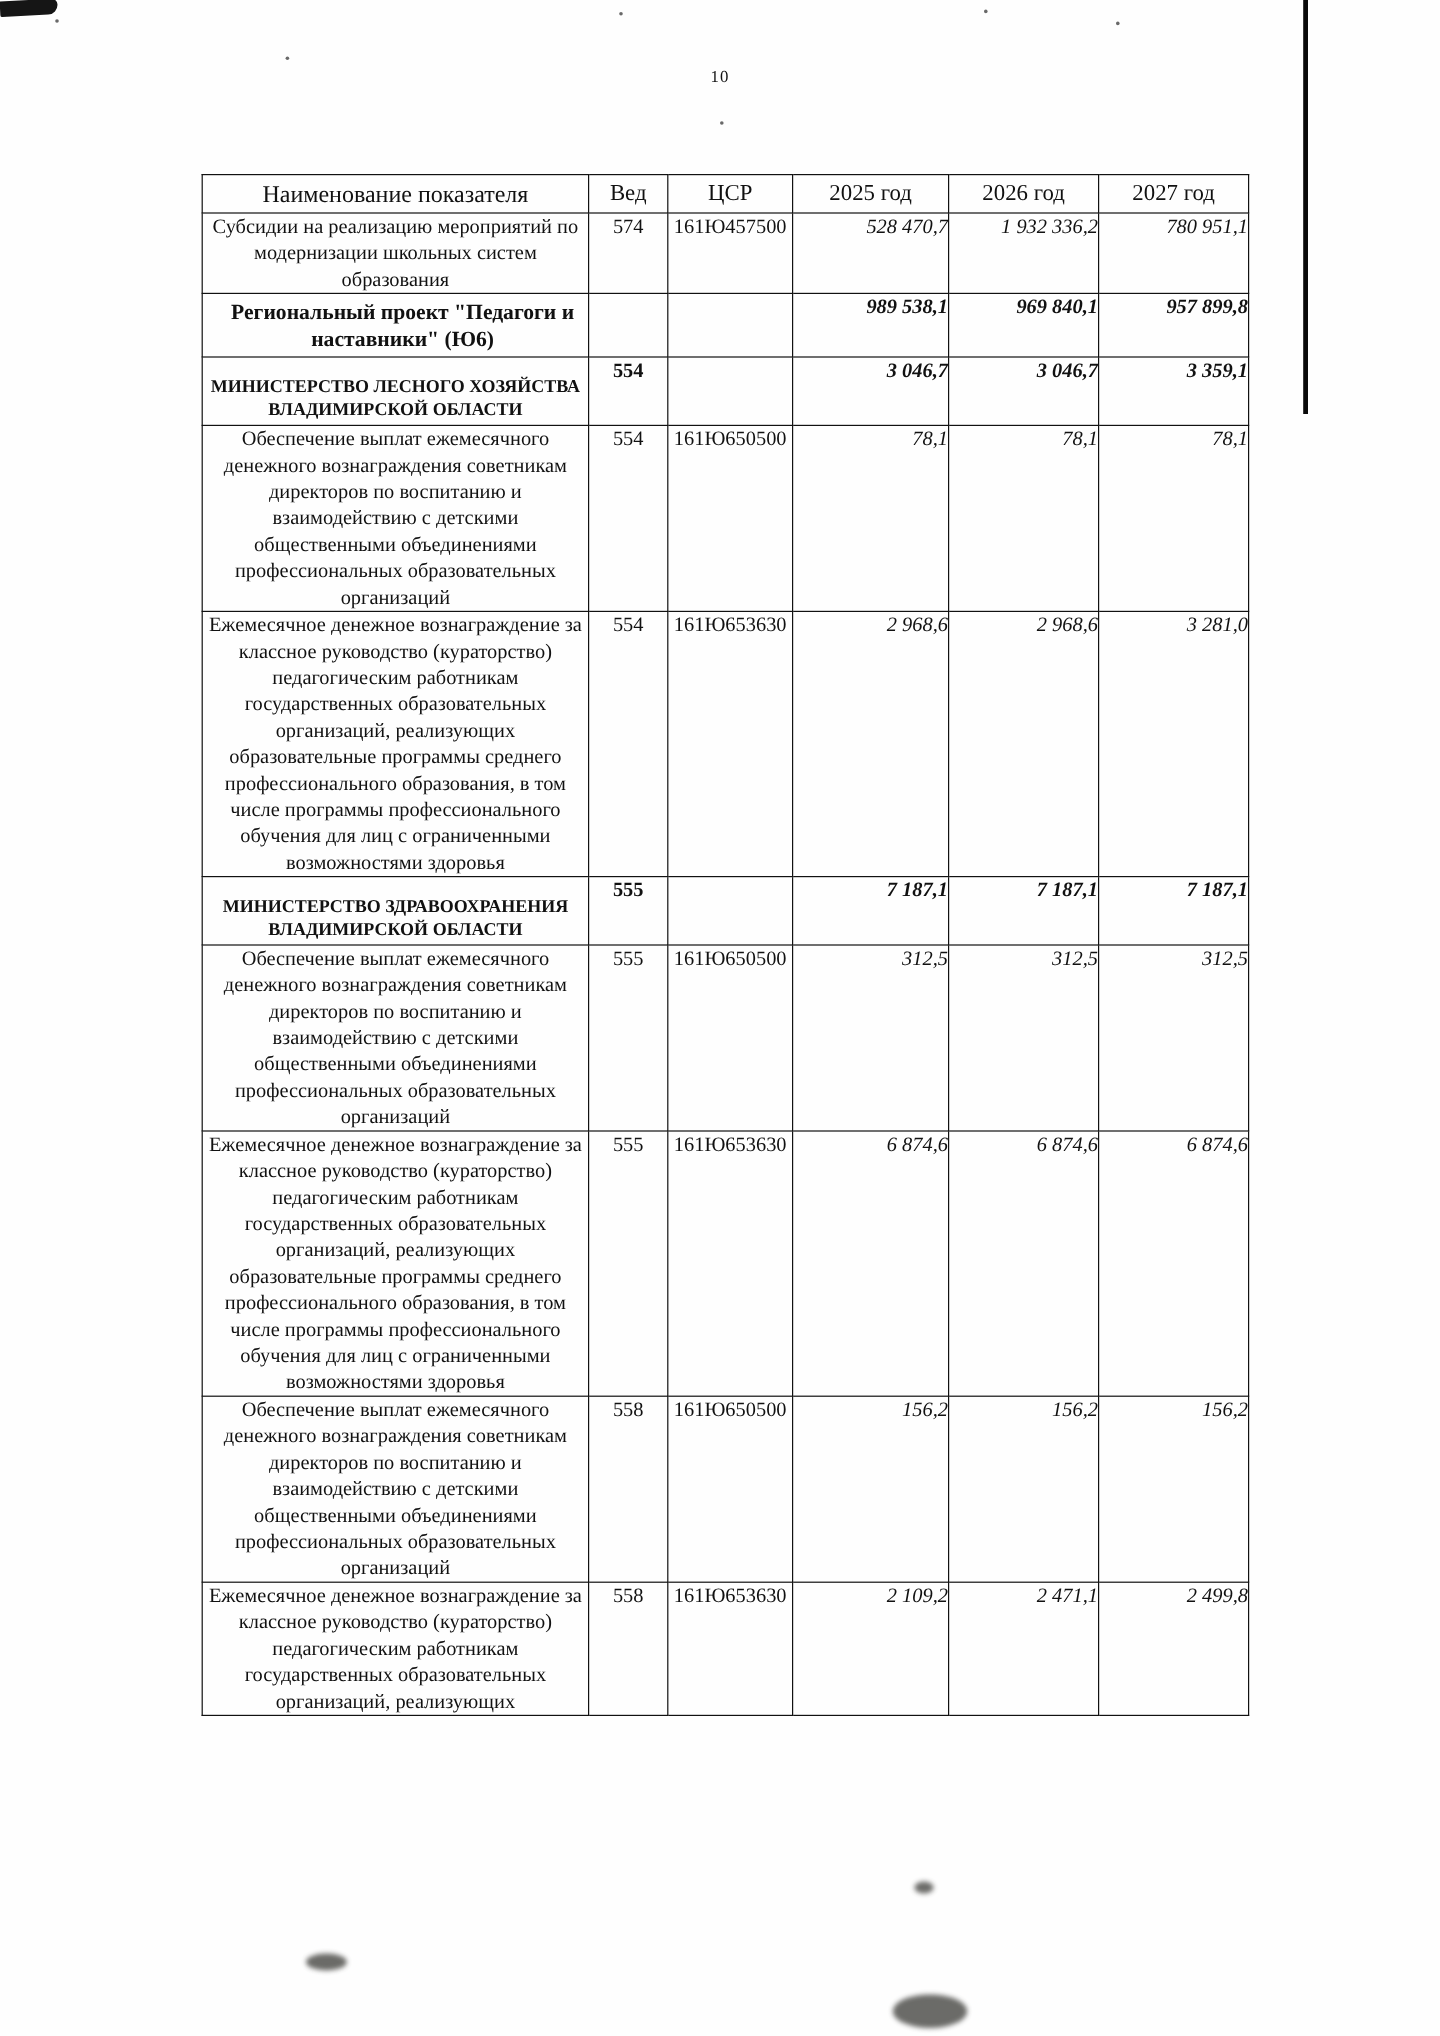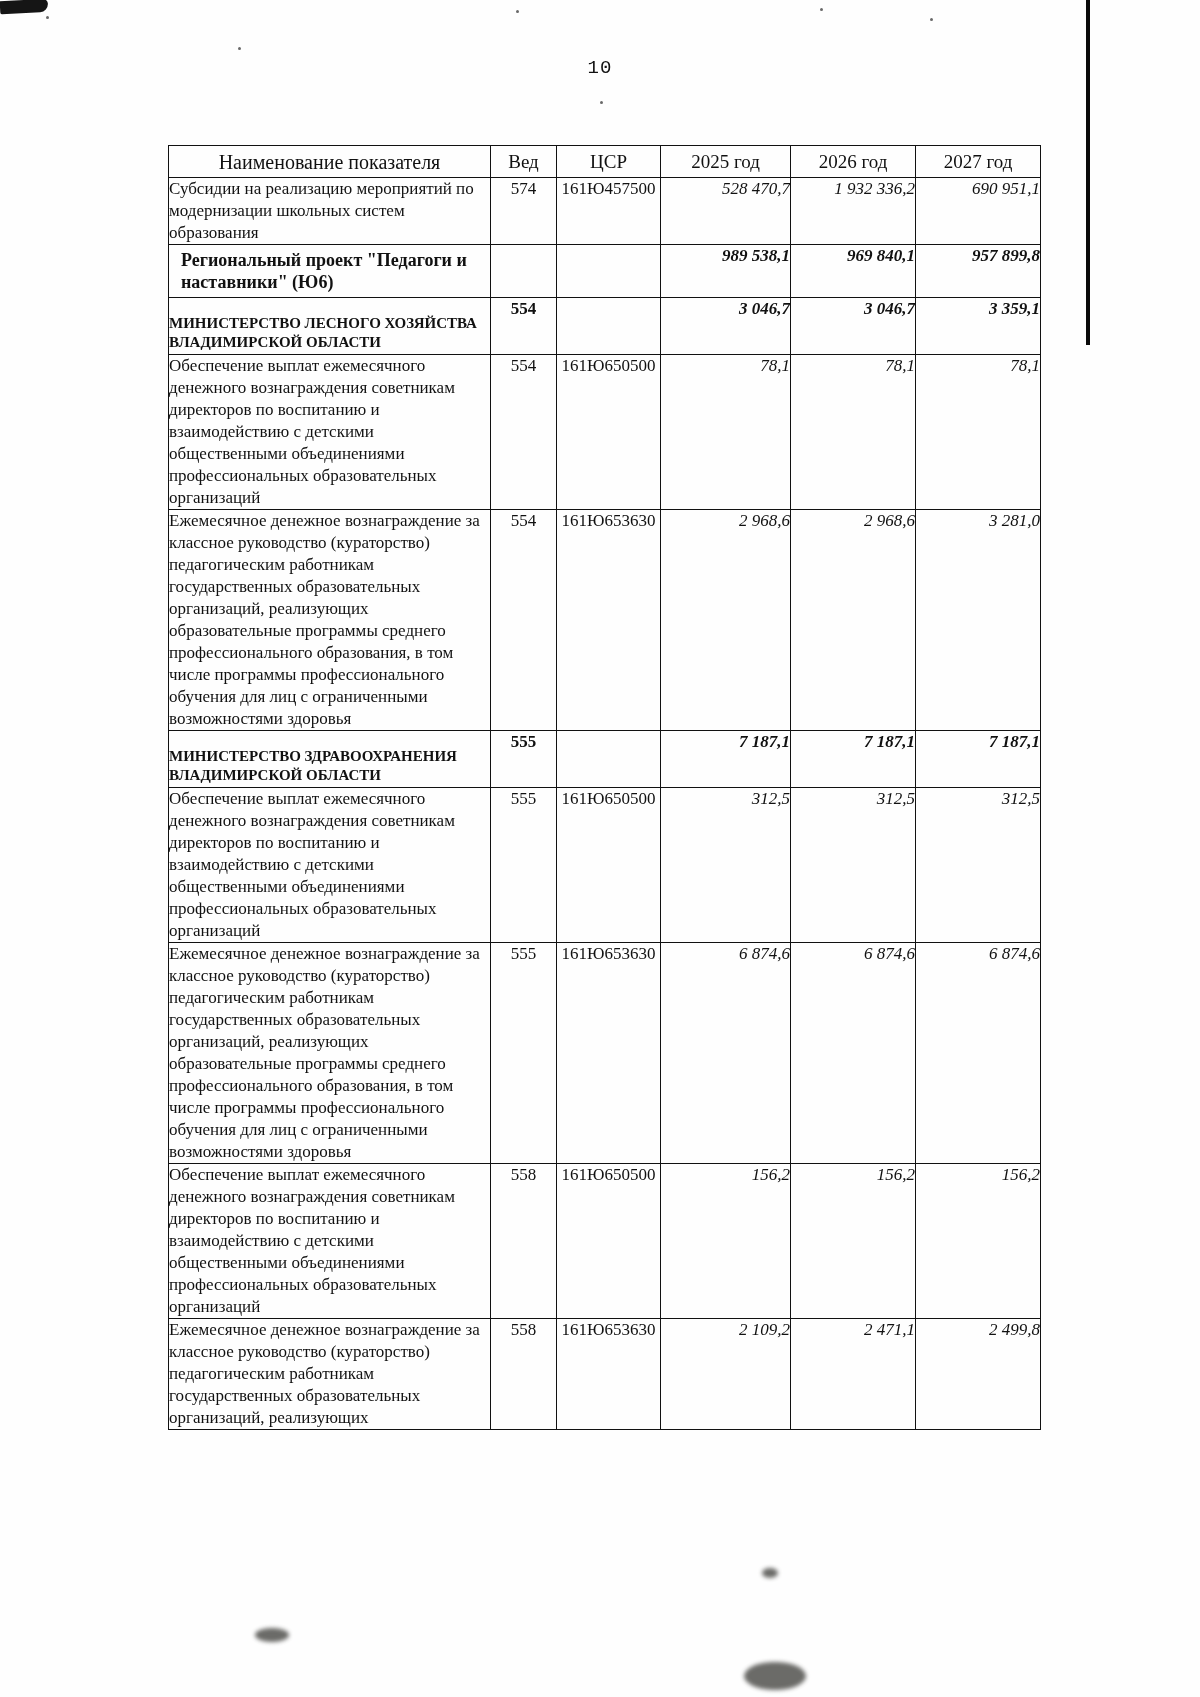--- a/index.html
+++ b/index.html
@@ -15,23 +15,22 @@
     height: 1697px;
     background: #fefefe;
     overflow: hidden;
   }
   .page-number {
     position: absolute;
     top: 57px;
     left: 0;
     width: 1200px;
     text-align: center;
-    font-size: 19px;
+    font-size: 14px;
     letter-spacing: 1px;
-    font-family: Liberation Mono, monospace;
   }
   table.budget-table {
     position: absolute;
     left: 168px;
     top: 145px;
     width: 872px;
     border-collapse: collapse;
     table-layout: fixed;
   }
   table.budget-table th,
@@ -44,21 +43,21 @@
     font-size: 19px;
     font-weight: normal;
     vertical-align: middle;
     height: 31px;
     line-height: 20px;
   }
   thead th.h-name { font-size: 20px; }
   td.cell-name {
     font-size: 17px;
     line-height: 22px;
-    text-align: left;
+    text-align: center;
     vertical-align: top;
     padding: 1px 3px 2px 4px;
   }
   td.cell-ved, td.cell-csr {
     font-size: 17px;
     line-height: 22px;
     text-align: center;
     vertical-align: top;
     padding-top: 1px;
   }
@@ -143,21 +142,21 @@
         <th>2027 год</th>
       </tr>
     </thead>
     <tbody id="table-body">
         <tr>
           <td class="cell-name">Субсидии на реализацию мероприятий по модернизации школьных систем образования</td>
           <td class="cell-ved">574</td>
           <td class="cell-csr">161Ю457500</td>
           <td class="cell-y2025">528 470,7</td>
           <td class="cell-y2026">1 932 336,2</td>
-          <td class="cell-y2027">690 951,1</td>
+          <td class="cell-y2027">780 951,1</td>
         </tr>
         <tr class="row-project">
           <td class="cell-name">Региональный проект "Педагоги и наставники" (Ю6)</td>
           <td class="cell-ved"></td>
           <td class="cell-csr"></td>
           <td class="cell-y2025">989 538,1</td>
           <td class="cell-y2026">969 840,1</td>
           <td class="cell-y2027">957 899,8</td>
         </tr>
         <tr class="row-ministry">

